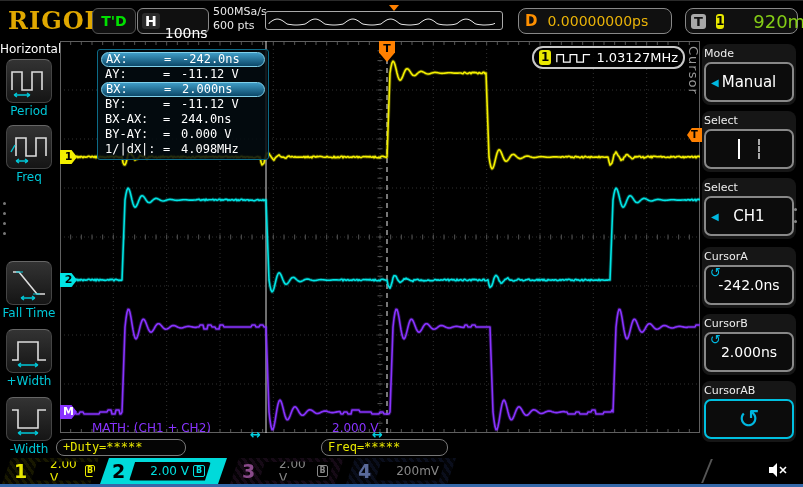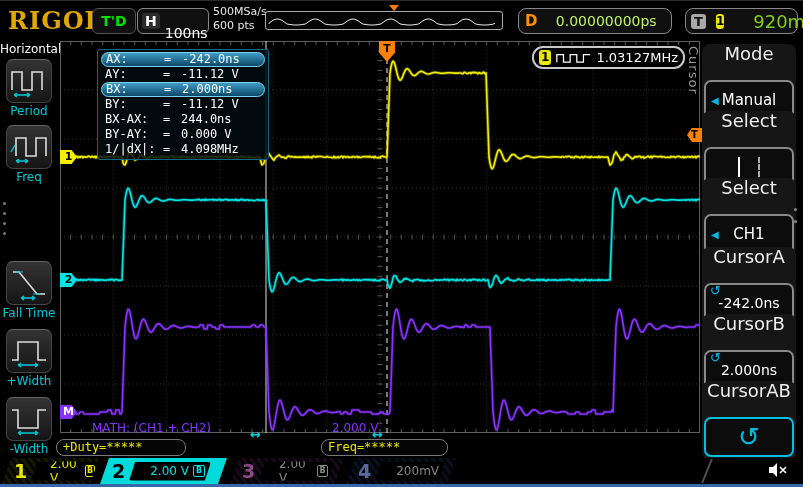--- a/index.html
+++ b/index.html
@@ -15,21 +15,21 @@
   #h-box { left:137px; top:7px; width:72px; height:26px; padding:0 4px; gap:5px; border-color:#888; }
   #h-box .h-letter { color:#fff; font-weight:bold; font-size:14px; background:#2b2b2b; padding:0 3px; border-radius:3px; }
   #h-box .h-val { color:#fff; font-size:14px;margin-top:24px; }
   #srate { position:absolute; left:213px; top:4px; color:#e8e8e8; font-size:11px; line-height:14px; }
   #membar { position:absolute; left:265px; top:10px; width:238px; height:19px; border:1px solid #aaa; border-radius:3px; background:#050505; }
   #membar svg { position:absolute; left:2px; top:3px; }
   #memtrig { position:absolute; left:52%; top:-7px; width:10px; height:8px; }
   #memtrig .tri { width:0; height:0; border-left:5px solid transparent; border-right:5px solid transparent; border-top:6px solid #ff8000; }
   #d-box { left:518px; top:7px; width:154px; height:26px; padding:0 6px; gap:10px; border-color:#888; border-radius:8px; }
   #d-box .d-letter { color:#ff9000; font-weight:bold; font-size:15px; }
-  #d-box .d-val { color:#bef264; font-size:14px; flex:1; text-align:center; }
+  #d-box .d-val { color:#eab308; font-size:14px; flex:1; }
   #t-box { left:685px; top:7px; width:113px; height:26px; padding:0 5px; gap:5px; border-color:#888; border-radius:8px; }
   #t-box .t-letter { color:#111; font-weight:bold; font-size:13px; background:#a8a8a8; padding:0 3px; border-radius:3px; }
   #t-box .t-ch { background:#e8e800; color:#000; font-weight:bold; font-size:12px; width:15px; height:15px; border-radius:3px; text-align:center; line-height:15px; }
   #t-box .t-lvl { color:#84cc16; font-size:18px;margin-left:24px; }
 
   
   #sidebar { position:absolute; left:0; top:39px; width:58px; height:419px; background:#000; }
   .sb-title { position:absolute; left:0; top:3px; width:58px; text-align:center; color:#fff; font-size:12px; }
   .sb-item { position:absolute; left:0; width:58px; text-align:center; }
   .sb-btn { margin:0 auto; width:46px; height:44px; background:linear-gradient(#333,#151515); border:1px solid #444; border-top-color:#666; border-radius:7px; display:flex; align-items:center; justify-content:center; }
@@ -61,21 +61,21 @@
 
   #math-label { position:absolute; left:32px; top:380px; color:#8833ff; font-size:12px; }
   #math-scale { position:absolute; left:272px; top:380px; color:#8833ff; font-size:12px; }
   .cursor-arrow { position:absolute; top:386px; color:#00d0e0; font-size:13px; font-weight:bold; }
 
   #cursor-tab { position:absolute; left:686px; top:46px; writing-mode:vertical-rl; color:#999; font-size:13px; letter-spacing:1px; }
 
   
   #menu { position:absolute; left:702px; top:44px; width:96px; }
   .mgroup { position:absolute; left:0; width:94px; background:#161616; border-radius:8px; padding:1px 2px 3px 2px; }
-  .mtitle { text-align:center; color:#eee; font-size:18px; height:35px; line-height:17px; }
+  .mtitle { color:#eee; font-size:11px; height:17px; line-height:17px; }
   .mbtn { position:relative; height:40px; background:#0c0c0c; border:2px solid #888; border-radius:7px; display:flex; align-items:center; justify-content:center; color:#fff; font-size:15px; }
   .mbtn.active { border-color:#00c0e0; }
   .mbtn .arrow { position:absolute; left:5px; color:#00b8e0; font-size:10px; }
   .mbtn .rot { position:absolute; left:4px; top:-2px; color:#00b8e0; font-size:13px; }
   .mbtn .rot-big { color:#00b8e0; font-size:26px; line-height:26px; }
   .sel-lines { display:flex; gap:18px; align-items:center; }
   .sel-lines .solid { width:2px; height:20px; background:#fff; }
   .sel-lines .dashed { width:0; height:20px; border-left:2px dashed #aaa; }
   #menu-dots { position:absolute; left:794px; top:208px; display:flex; flex-direction:column; gap:9px; }
   #menu-dots i { width:3px; height:3px; border-radius:50%; background:#888; }

